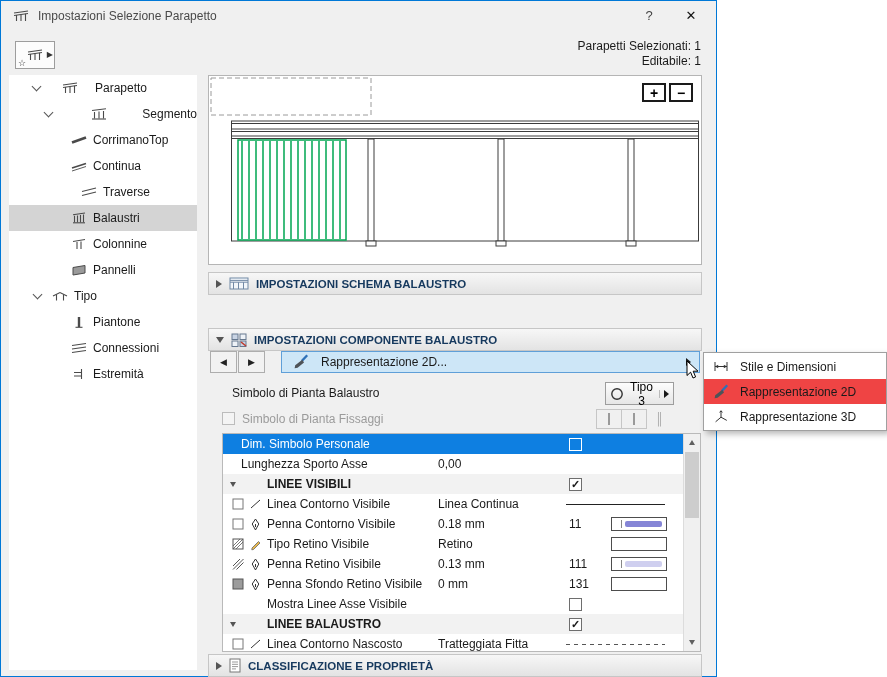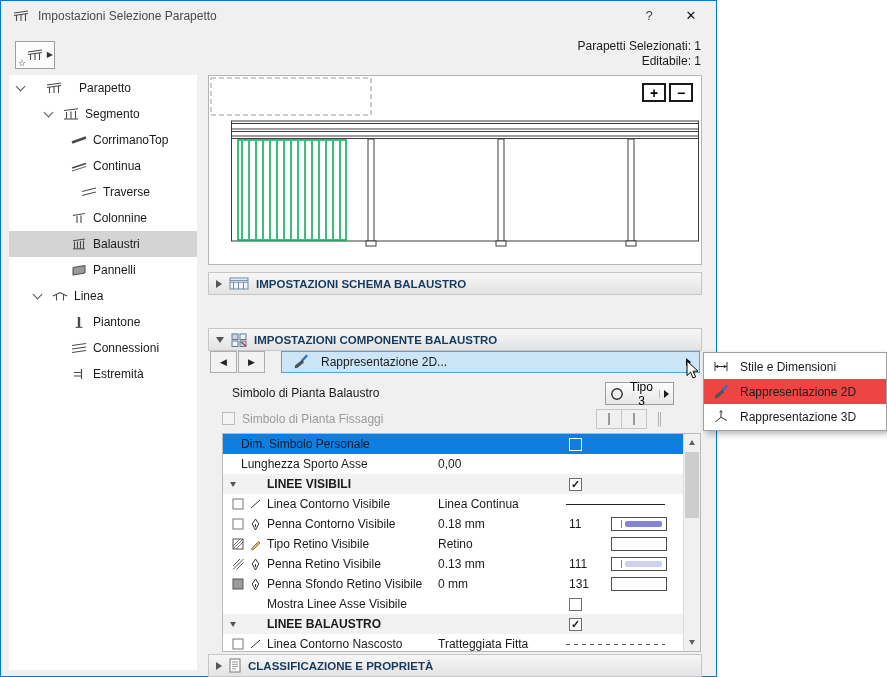--- a/index.html
+++ b/index.html
@@ -58,21 +58,21 @@
   .vbar{width:2px;height:12px;background:#9a9a9a}
   .dbar{margin-left:8px;color:#aaa;font-size:12px}
 
   .cb{width:13px;height:13px;border:1px solid #6e6e6e;background:#fff;font-size:11px;line-height:11px;text-align:center;color:#1a1a1a;flex:none;display:inline-block}
   .cb.onblue{border-color:#fff;background:transparent}
   .cb.disabled{position:absolute;left:14px;top:3px;border-color:#bcbcbc;background:#f4f4f4}
 
   .tablewrap{position:absolute;left:14px;top:358px;width:479px;height:219px;background:#fff;border:1px solid #b9b9b9;display:flex;overflow:hidden}
   .tbl{flex:1;overflow:hidden}
   .trow{height:20px;display:flex;align-items:center}
-  .trow.selected{background:#0e7fe1;color:#0f172a}
+  .trow.selected{background:#0e7fe1;color:#ffffff}
   .trow.group{background:#f2f2f2;font-weight:bold}
   .c-ic{display:flex;align-items:center;gap:3px;padding-left:7px;flex:none}
   .tri-d.sm{border-left-width:3.5px;border-right-width:3.5px;border-top-width:5px}
   .picon{display:inline-flex;width:15px;justify-content:center}
   .c-label{flex:none;overflow:hidden;white-space:nowrap}
   .c-val{width:125px;flex:none;overflow:hidden;white-space:nowrap}
   .c-pen{width:48px;flex:none;display:flex;align-items:center;padding-left:6px}
   .c-ctrl{width:64px;flex:none;display:flex;align-items:center}
   .c-line{width:112px;flex:none;height:20px;position:relative}
   .c-line::after{content:'';position:absolute;left:3px;right:10px;top:10px;height:1px;background:#222}
@@ -124,32 +124,32 @@
     <span class="favstar">☆</span>
     <span class="favarrow">▶</span>
   </div>
 
   <div class="counts">
     <div>Parapetti Selezionati: 1</div>
     <div>Editabile: 1</div>
   </div>
 
   <div class="tree">
-      <div class="treerow" style="padding-left: 6px; gap: 16px;">
+      <div class="treerow" style="padding-left: 22px; gap: 16px;">
         <span class="chev"></span>
         <span class="ticon">
           <svg xmlns="http://www.w3.org/2000/svg" width="18" height="14" viewBox="0 0 18 14" fill="none" stroke="#4a4a4a" stroke-width="1.1">
             <path d="M2 4 L16 2"></path>
             <path d="M2 6.5 L16 4.5"></path>
             <path d="M4.5 6 V12 M9 5.4 V12 M13.5 4.8 V12"></path>
           </svg>
         </span>
         <span>Parapetto</span>
       </div>
-      <div class="treerow" style="padding-left: 34px;">
+      <div class="treerow" style="padding-left: 34px; justify-content: space-between;">
         <span class="chev"></span>
         <span class="ticon">
           <svg xmlns="http://www.w3.org/2000/svg" width="18" height="14" viewBox="0 0 18 14" fill="none" stroke="#4a4a4a" stroke-width="1.1">
             <path d="M2 3.5 L16 1.8"></path>
             <path d="M4.5 5 V11.5 M9 4.4 V11.5 M13.5 3.9 V11.5"></path>
             <path d="M2 12 H16"></path>
           </svg>
         </span>
         <span>Segmento</span>
       </div>
@@ -175,59 +175,59 @@
       <div class="treerow" style="padding-left: 50px;">
         <span class="chevsp"></span>
         <span class="ticon">
           <svg xmlns="http://www.w3.org/2000/svg" width="18" height="14" viewBox="0 0 18 14" fill="none" stroke="#4a4a4a" stroke-width="1.1">
             <path d="M2 6.5 L16 3"></path>
             <path d="M2 10.5 L16 7"></path>
           </svg>
         </span>
         <span>Traverse</span>
       </div>
-      <div class="treerow" style="padding-left: 40px;">
-        <span class="chevsp"></span>
-        <span class="ticon">
-          <svg xmlns="http://www.w3.org/2000/svg" width="18" height="14" viewBox="0 0 18 14" fill="none" stroke="#4a4a4a" stroke-width="1.1">
-            <path d="M3 4.5 L15 2.5"></path>
-            <path d="M7 5 V12 M11 4.4 V12"></path>
-          </svg>
-        </span>
-        <span>Colonnine</span>
-      </div>
       <div class="treerow selected" style="padding-left: 40px;">
         <span class="chevsp"></span>
         <span class="ticon">
           <svg xmlns="http://www.w3.org/2000/svg" width="18" height="14" viewBox="0 0 18 14" fill="none" stroke="#4a4a4a" stroke-width="1.1">
             <path d="M3 3.8 L15 2"></path>
             <path d="M4.5 4.8 V11.3 M7.5 4.4 V11.3 M10.5 4 V11.3 M13.5 3.6 V11.3"></path>
             <path d="M3 11.8 H15"></path>
           </svg>
         </span>
         <span>Balaustri</span>
       </div>
       <div class="treerow" style="padding-left: 40px;">
         <span class="chevsp"></span>
         <span class="ticon">
+          <svg xmlns="http://www.w3.org/2000/svg" width="18" height="14" viewBox="0 0 18 14" fill="none" stroke="#4a4a4a" stroke-width="1.1">
+            <path d="M3 4.5 L15 2.5"></path>
+            <path d="M7 5 V12 M11 4.4 V12"></path>
+          </svg>
+        </span>
+        <span>Colonnine</span>
+      </div>
+      <div class="treerow" style="padding-left: 40px;">
+        <span class="chevsp"></span>
+        <span class="ticon">
           <svg xmlns="http://www.w3.org/2000/svg" width="18" height="14" viewBox="0 0 18 14">
             <path d="M3 4.5 L15 2.5 V10 L3 12 z" fill="#9a9a9a" stroke="#4a4a4a"></path>
           </svg>
         </span>
         <span>Pannelli</span>
       </div>
       <div class="treerow" style="padding-left: 23px;">
         <span class="chev"></span>
         <span class="ticon">
           <svg xmlns="http://www.w3.org/2000/svg" width="18" height="14" viewBox="0 0 18 14" fill="none" stroke="#4a4a4a" stroke-width="1.1">
             <path d="M2 7 L9 3.5 L16 7"></path>
             <path d="M5.5 5.5 V11.5 M12.5 5.5 V11.5"></path>
           </svg>
         </span>
-        <span>Linea</span>
+        <span>Tipo</span>
       </div>
       <div class="treerow" style="padding-left: 40px;">
         <span class="chevsp"></span>
         <span class="ticon">
           <svg xmlns="http://www.w3.org/2000/svg" width="18" height="14" viewBox="0 0 18 14" fill="none" stroke="#4a4a4a" stroke-width="1.1">
             <path d="M9 2 V12" stroke-width="2.4"></path>
             <path d="M5.5 12.3 H12.5"></path>
           </svg>
         </span>
         <span>Piantone</span>

